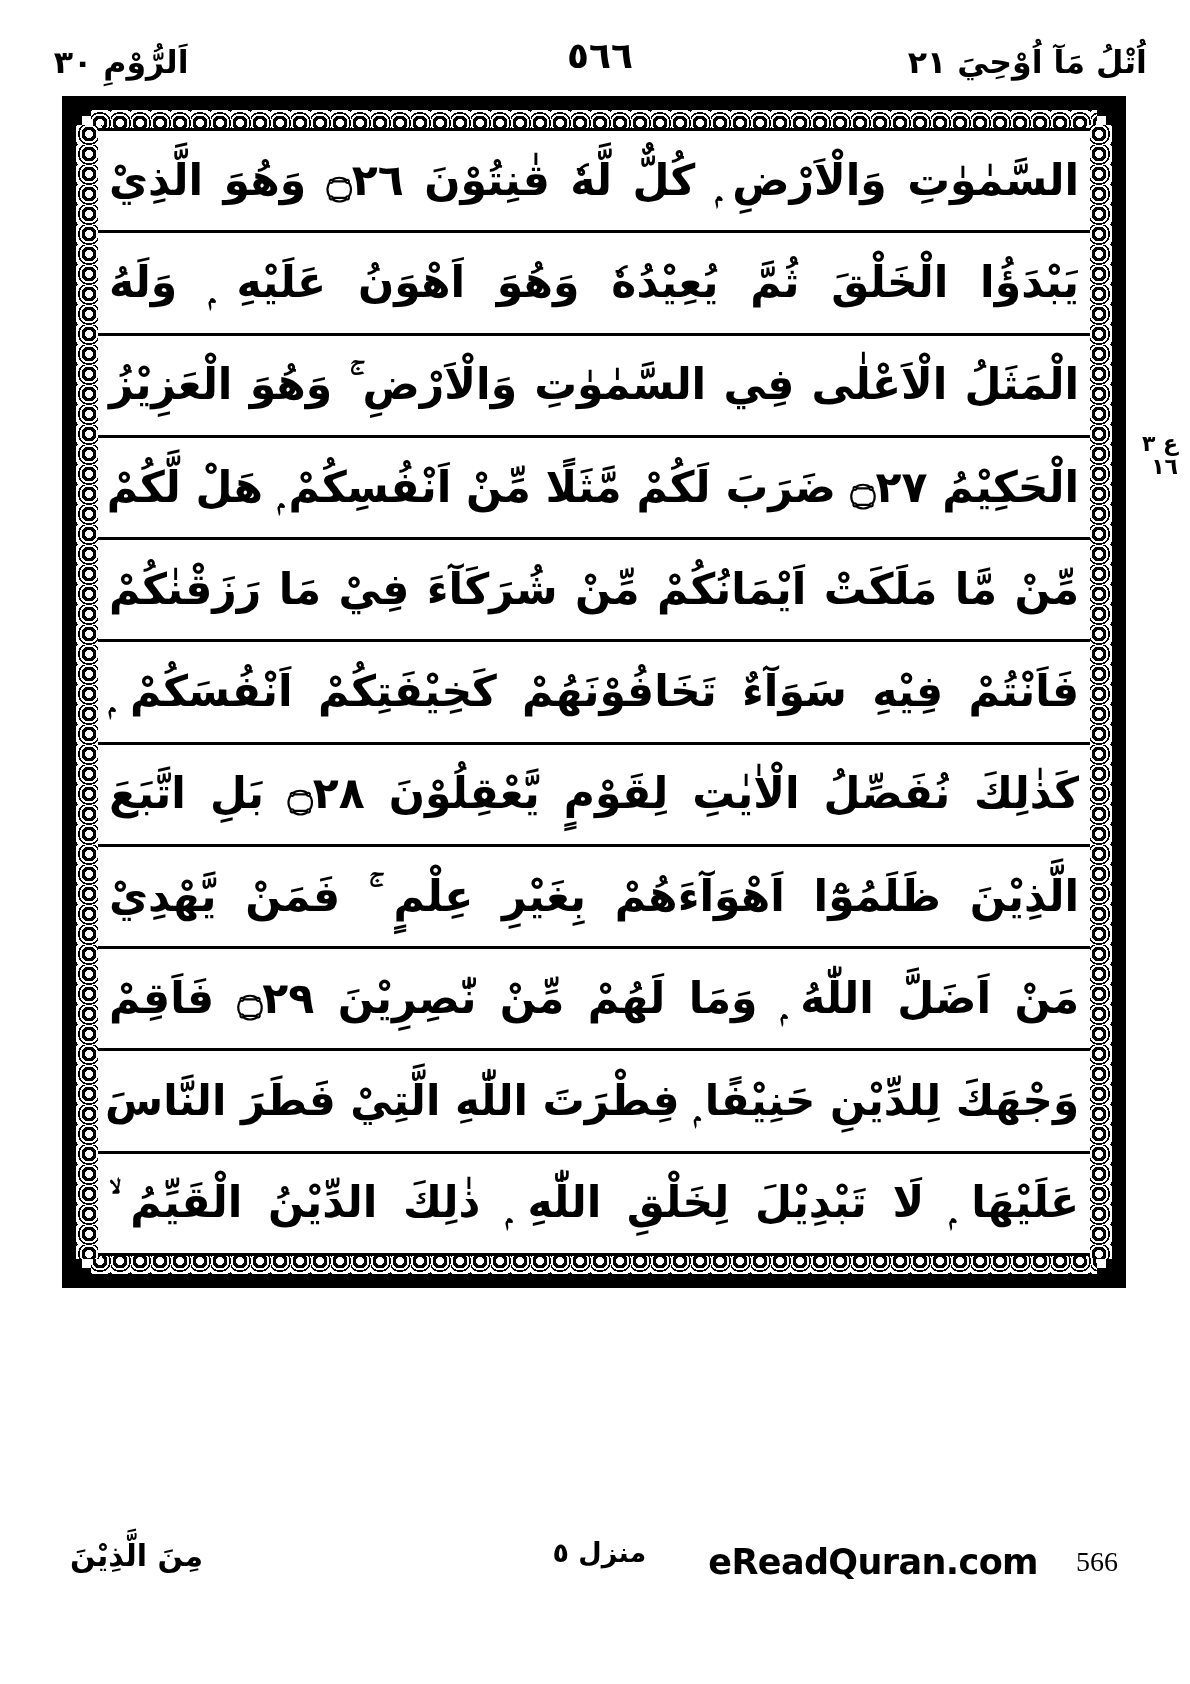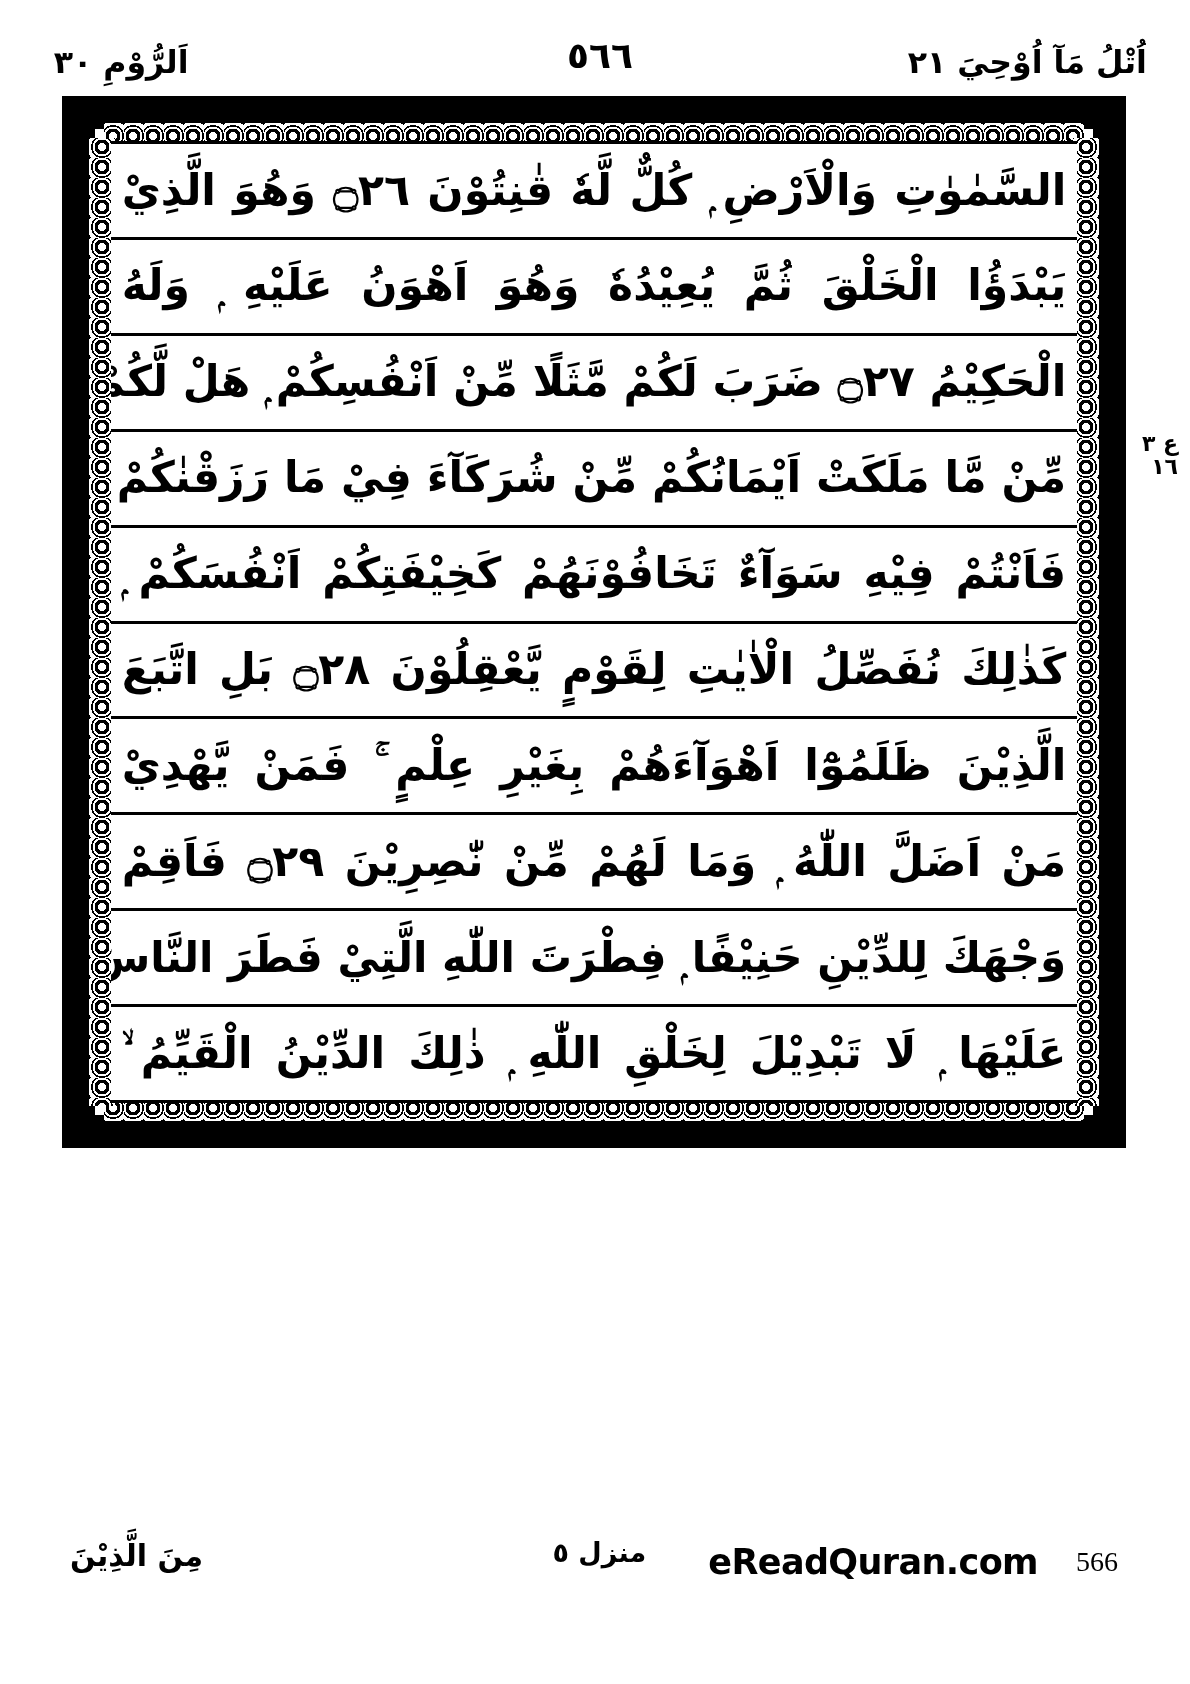--- a/index.html
+++ b/index.html
@@ -58,24 +58,24 @@
     top: 4px;
     text-align: right;
   }
 
   
   #frame {
     position: absolute;
     top: 96px;
     left: 62px;
     width: 1064px;
-    height: 1052px;
+    height: 1192px;
     box-sizing: border-box;
     border: 3px solid #000;
-    padding: 27px;
+    padding: 14px;
     background: #000;
   }
   #frame-inner {
     position: relative;
     box-sizing: border-box;
     width: 100%;
     height: 100%;
     border: 3px solid #000;
     background: #ffffff;
     padding: 6px 4px;
@@ -234,20 +234,23 @@
       <div class="orn-side right"></div>
 
       <div id="text-block">
         <div class="ayah-line">
           <div class="ayah-text" style="font-size: 43px;">السَّمٰوٰتِ وَالْاَرْضِ ۭ كُلٌّ لَّهٗ قٰنِتُوْنَ ۝٢٦ وَهُوَ الَّذِيْ</div>
         </div>
         <div class="ayah-line">
           <div class="ayah-text" style="font-size: 43px;">يَبْدَؤُا الْخَلْقَ ثُمَّ يُعِيْدُهٗ وَهُوَ اَهْوَنُ عَلَيْهِ ۭ وَلَهُ</div>
         </div>
         <div class="ayah-line">
+          <div class="ayah-text" style="font-size: 43px;">الْمَثَلُ الْاَعْلٰى فِي السَّمٰوٰتِ وَالْاَرْضِ ۚ وَهُوَ الْعَزِيْزُ</div>
+        </div>
+        <div class="ayah-line">
           <div class="ayah-text" style="font-size: 43px;">الْحَكِيْمُ ۝٢٧ ضَرَبَ لَكُمْ مَّثَلًا مِّنْ اَنْفُسِكُمْ ۭ هَلْ لَّكُمْ</div>
         </div>
         <div class="ayah-line">
           <div class="ayah-text" style="font-size: 43px;">مِّنْ مَّا مَلَكَتْ اَيْمَانُكُمْ مِّنْ شُرَكَآءَ فِيْ مَا رَزَقْنٰكُمْ</div>
         </div>
         <div class="ayah-line">
           <div class="ayah-text" style="font-size: 43px;">فَاَنْتُمْ فِيْهِ سَوَآءٌ تَخَافُوْنَهُمْ كَخِيْفَتِكُمْ اَنْفُسَكُمْ ۭ</div>
         </div>
         <div class="ayah-line">
           <div class="ayah-text" style="font-size: 43px;">كَذٰلِكَ نُفَصِّلُ الْاٰيٰتِ لِقَوْمٍ يَّعْقِلُوْنَ ۝٢٨ بَلِ اتَّبَعَ</div>

